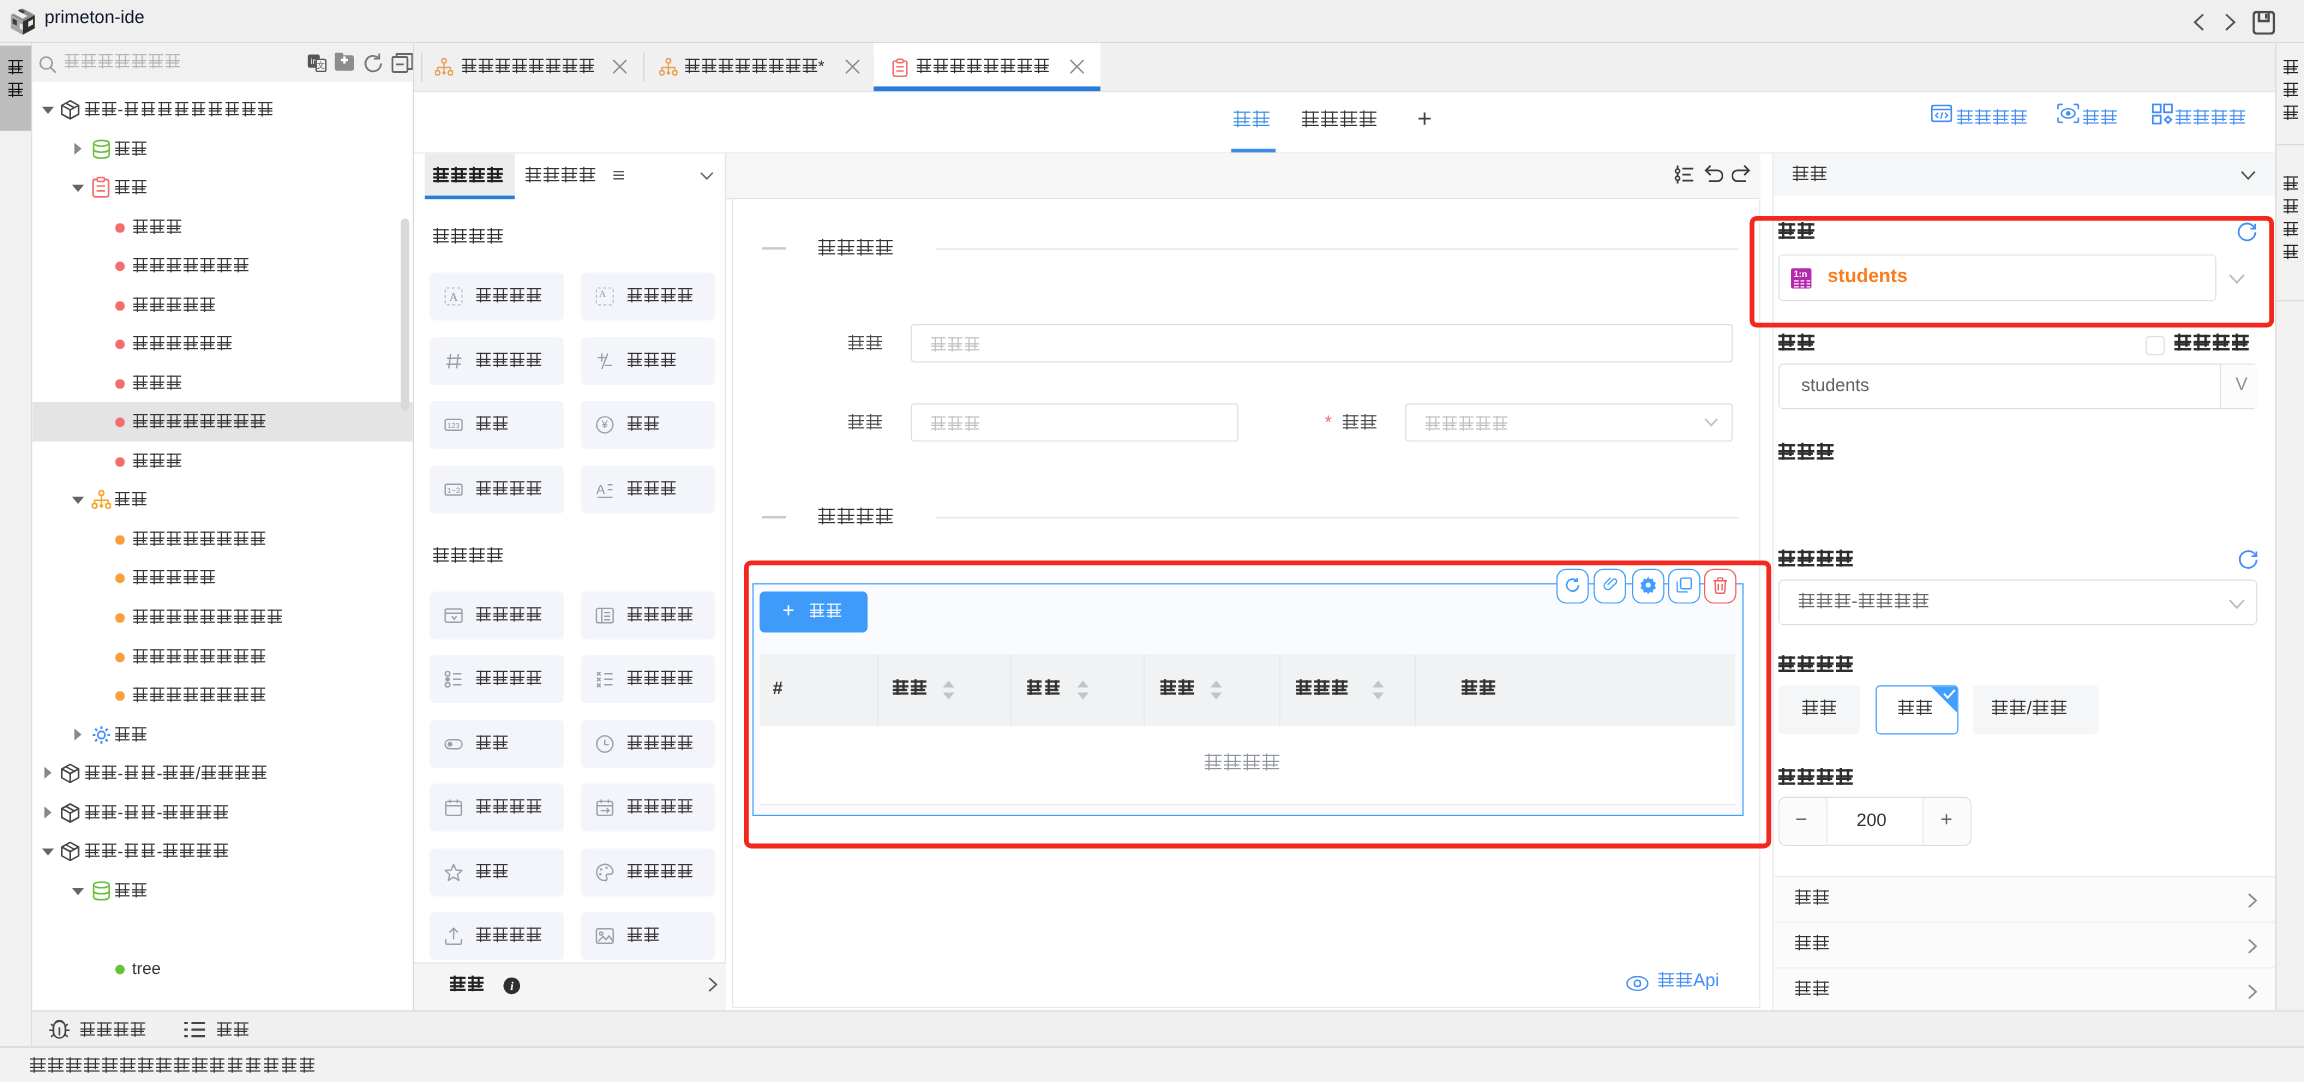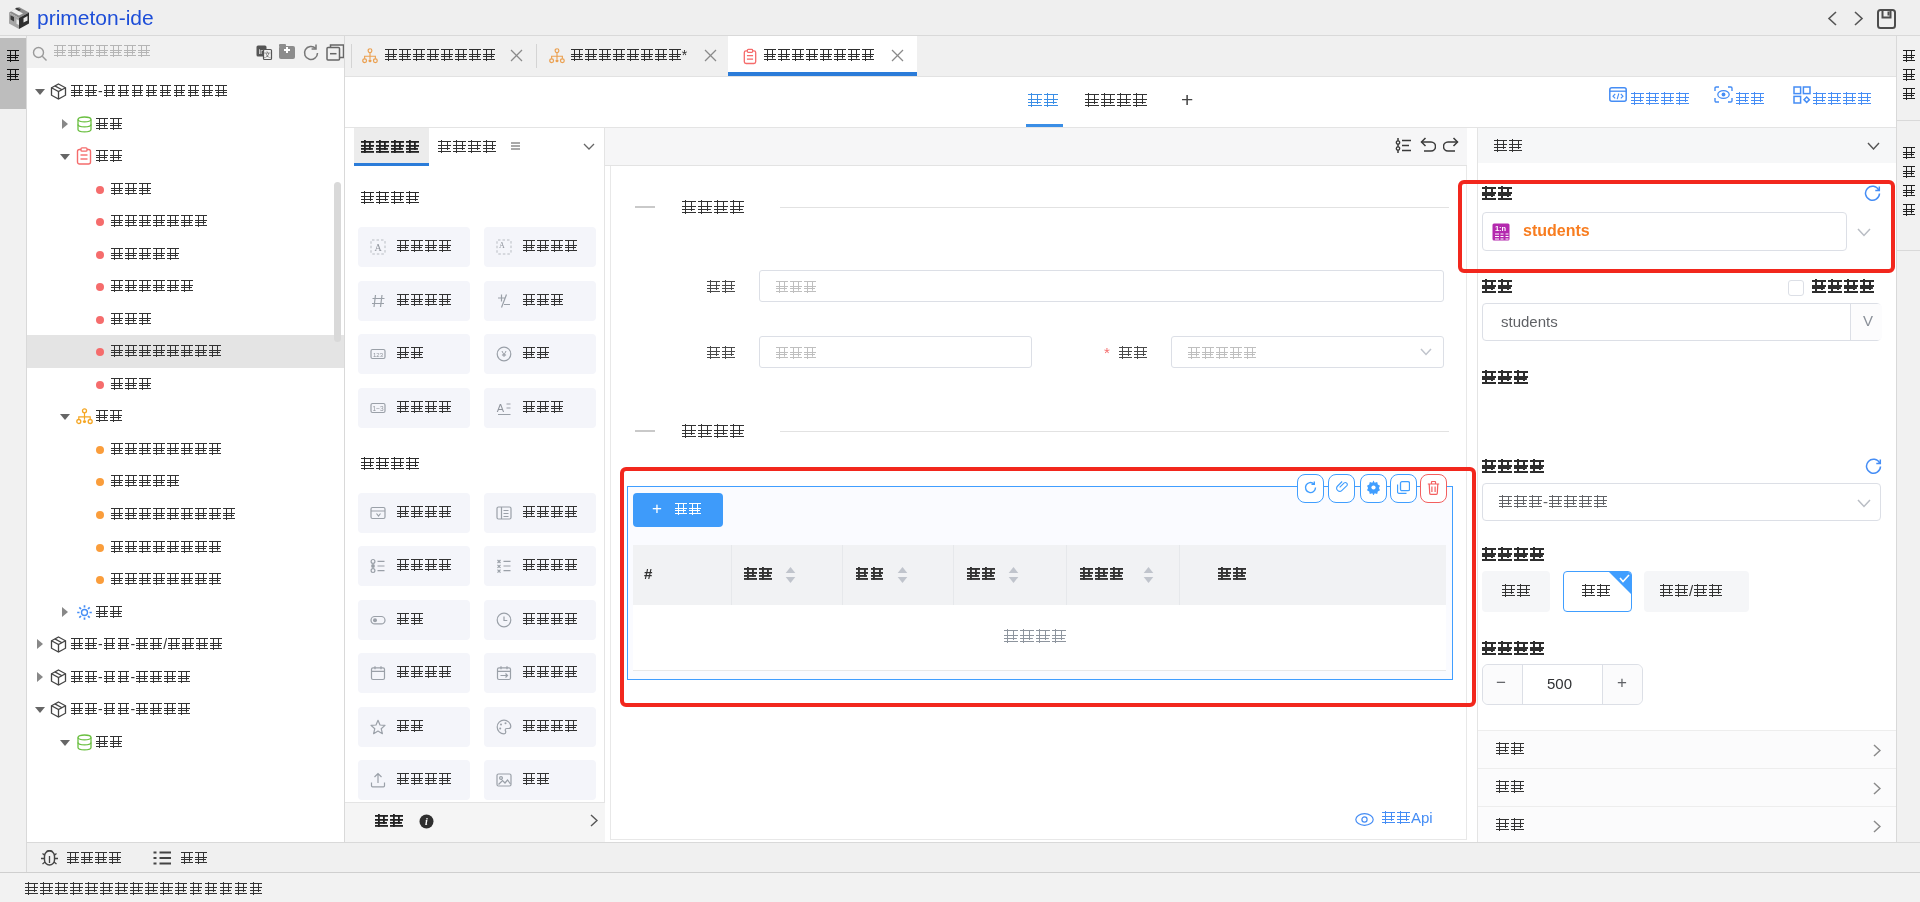--- a/index.html
+++ b/index.html
@@ -10,21 +10,21 @@
 background-image:linear-gradient(currentColor,currentColor),linear-gradient(currentColor,currentColor),linear-gradient(currentColor,currentColor),linear-gradient(currentColor,currentColor),linear-gradient(currentColor,currentColor);
 background-repeat:no-repeat;
 background-size:100% var(--sw,1.4px),100% var(--sw,1.4px),100% var(--sw,1.4px),var(--sw,1.4px) 100%,var(--sw,1.4px) 72%,92% var(--sw,1.4px);
 background-position:left 0 top 8%,left 0 top 46%,left 0 top 94%,left 26% top 0,left 76% top 28%,left 8% top 68%;
 background-image:linear-gradient(currentColor,currentColor),linear-gradient(currentColor,currentColor),linear-gradient(currentColor,currentColor),linear-gradient(currentColor,currentColor),linear-gradient(currentColor,currentColor),linear-gradient(currentColor,currentColor)}
 .b{--sw:2px}
 .thtx{--sw:1.9px}
 svg{display:block}
 
 #titlebar{left:0;top:0;width:1920px;height:36px;background:#efefef;border-bottom:1px solid #d9d9d9}
-#title-txt{left:37px;top:6px;font-size:21px;color:#1d4ed8;letter-spacing:0}
+#title-txt{left:37px;top:6px;font-size:15px;color:#0f172a;letter-spacing:0}
 
 #leftrail{left:0;top:36px;width:27px;height:836px;background:#f1f1f1;border-right:1px solid #d9d9d9}
 #res-tab{left:0;top:2px;width:26px;height:71px;background:#bdbdbd;color:#111;font-size:14px;text-align:center;padding-top:9px;line-height:19px}
 
 #treepanel{left:27px;top:36px;width:318px;height:806px;background:#fff;border-right:1px solid #d9d9d9}
 #searchrow{left:0;top:0;width:317px;height:32px;background:#f1f1f1}
 .trow{position:absolute;left:0;height:33px;width:317px;font-size:14px;color:#333}
 .trow .lbl{position:absolute;top:8px;white-space:nowrap}
 .sel-row{background:#e4e4e4}
 .arr-d{position:absolute;width:0;height:0;border-left:5px solid transparent;border-right:5px solid transparent;border-top:6px solid #666;top:14px}
@@ -260,20 +260,24 @@
       </div>
     <div class="trow" style="top:690px">
         <span class="arr-d" style="left:33px"></span>
         <svg class="ticon" style="left:49px;top:8px" width="17" height="17" viewBox="0 0 17 17">
           <ellipse cx="8.5" cy="3.4" rx="6.5" ry="2.4" fill="none" stroke="#6abf40" stroke-width="1.3"></ellipse>
           <path d="M2 3.4 v10 c0 1.3 2.9 2.4 6.5 2.4 s6.5 -1.1 6.5 -2.4 v-10" fill="none" stroke="#6abf40" stroke-width="1.3"></path>
           <path d="M2 8.4 c0 1.3 2.9 2.4 6.5 2.4 s6.5-1.1 6.5-2.4" fill="none" stroke="#6abf40" stroke-width="1.3"></path>
         </svg>
         <span class="lbl" style="left:68px"><span class="z"></span><span class="z"></span></span>
       </div>
+    <div class="trow" style="top:755px">
+        <span class="dot" style="left:69px;background:#67c23a"></span>
+        <span class="lbl" style="left:83px">tree</span>
+      </div>
     <div id="treescroll" class="abs"></div>
   </div>
 
   <div id="tabstrip" class="abs">
     <div class="fsep" style="left:6px"></div>
     <div class="fsep" style="left:191px"></div>
     <div class="fsep" style="left:383px"></div>
     <div class="ftab" style="left:6px;width:185px">
       <svg class="abs" style="left:11px;top:12px" width="16" height="16" viewBox="0 0 17 17">
           <circle cx="8.5" cy="2.8" r="2" fill="none" stroke="#eba050" stroke-width="1.3"></circle>
@@ -728,21 +732,21 @@
           <path d="M1 4 L4 7.5 L10 1" fill="none" stroke="#fff" stroke-width="1.6"></path>
         </svg>
       </div>
     <div class="abs" style="left:166px;top:443px;width:105px;height:41px;background:#f5f6f8;border-radius:4px;font-size:15px;color:#333">
         <span class="abs" style="left:15px;top:11px"><span class="z"></span><span class="z"></span>/<span class="z"></span><span class="z"></span></span>
       </div>
     <div class="plabel b" style="left:3px;top:512px"><span class="z"></span><span class="z"></span><span class="z"></span><span class="z"></span></div>
     <div class="abs" style="left:4px;top:536px;width:161px;height:41px;border:1px solid #dcdfe6;border-radius:6px;background:#fff">
         <span class="abs" style="left:0;top:0;width:40px;height:39px;border-right:1px solid #dcdfe6;background:#fbfbfc;border-radius:6px 0 0 6px"></span>
         <span class="abs" style="left:13px;top:8px;font-size:17px;color:#606266">−</span>
-        <span class="abs" style="left:64px;top:10px;font-size:15px;color:#303133">500</span>
+        <span class="abs" style="left:64px;top:10px;font-size:15px;color:#303133">200</span>
         <span class="abs" style="left:119px;top:0;width:40px;height:39px;border-left:1px solid #dcdfe6;background:#fbfbfc;border-radius:0 6px 6px 0"></span>
         <span class="abs" style="left:134px;top:8px;font-size:17px;color:#606266">+</span>
       </div>
     <div class="prow" style="top:602px">
         <span class="abs" style="left:17px;top:9px"><span class="z"></span><span class="z"></span></span>
         <svg class="abs" style="left:395px;top:13px" width="8" height="13" viewBox="0 0 8 13">
           <path d="M1 1 L7 6.5 L1 12" fill="none" stroke="#8a8a8a" stroke-width="1.5"></path>
         </svg>
       </div>
     <div class="prow" style="top:640px">

